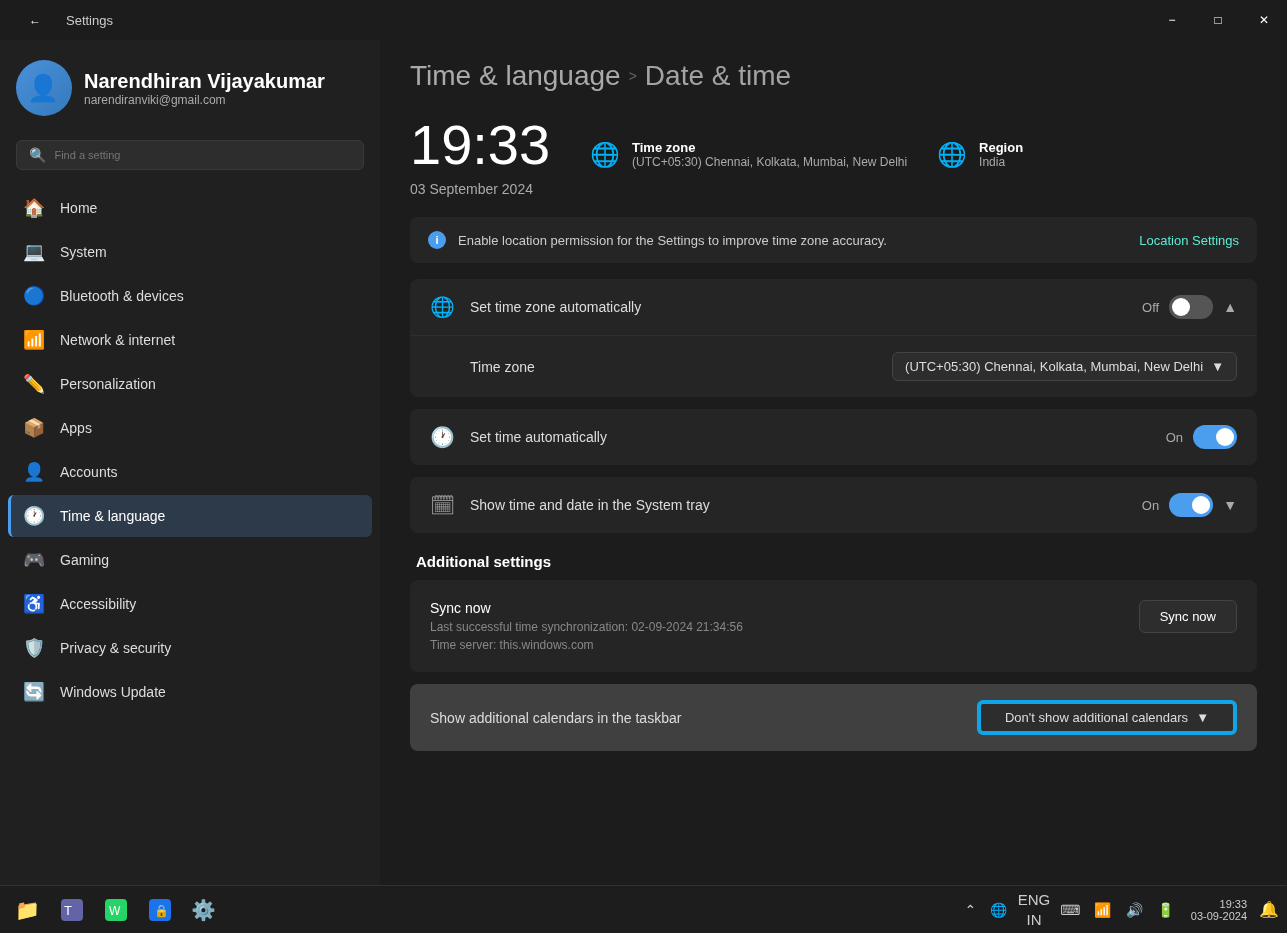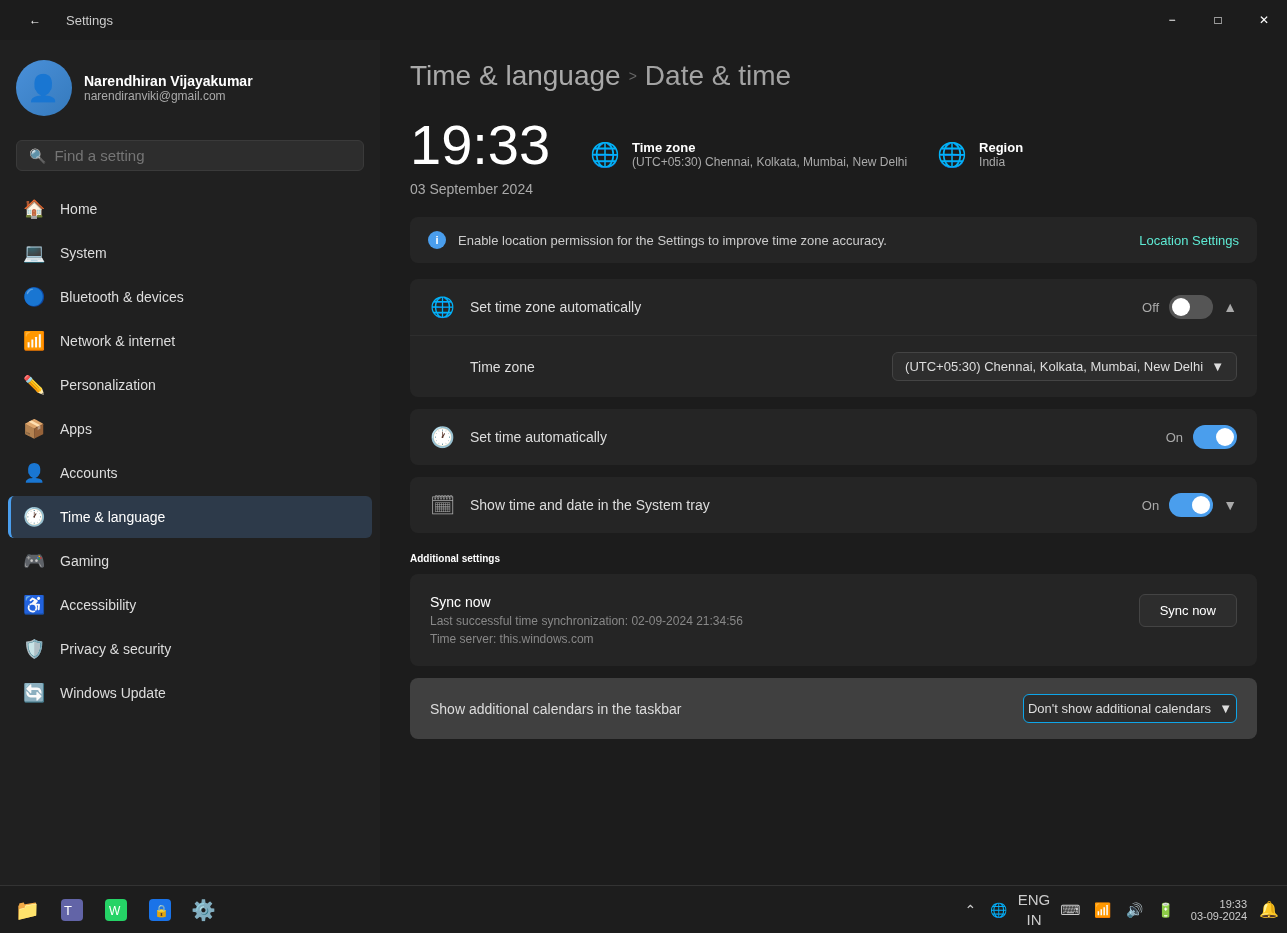--- a/index.html
+++ b/index.html
@@ -79,39 +79,39 @@
       border-radius: 50%;
       background: linear-gradient(135deg, #4a90d9 0%, #357abd 100%);
       display: flex;
       align-items: center;
       justify-content: center;
       font-size: 22px;
       overflow: hidden;
       flex-shrink: 0;
     }
     .user-info { display: flex; flex-direction: column; }
-    .user-name { font-size: 14px; font-weight: 600; color: #fff; }
+    .user-name { font-size: 20px; font-weight: 600; color: #fff; }
     .user-email { font-size: 12px; color: #aaa; }
 
     .search-box {
       margin: 8px 16px 16px 16px;
       display: flex;
       align-items: center;
       background: #2d2d2d;
       border-radius: 6px;
       padding: 6px 12px;
       gap: 8px;
       border: 1px solid #3a3a3a;
     }
     .search-box input {
       background: transparent;
       border: none;
       outline: none;
       color: #ccc;
-      font-size: 15px;
+      font-size: 11px;
       width: 100%;
     }
     .search-icon-el { color: #888; font-size: 14px; }
 
     .nav-item {
       display: flex;
       align-items: center;
       gap: 14px;
       padding: 10px 16px;
       cursor: pointer;
@@ -305,24 +305,24 @@
       border: 1px solid #444;
       border-radius: 6px;
       padding: 6px 12px;
       font-size: 13px;
       color: #ddd;
       cursor: pointer;
     }
 
     
     .section-title {
-      font-size: 10px;
+      font-size: 15px;
       font-weight: 600;
       color: #fff;
-      margin: 20px 0 10px 0;
+      margin: 20px 0 10px 6px;
     }
 
     .sync-section {
       background: #252525;
       border-radius: 8px;
       padding: 20px;
       margin-bottom: 12px;
       display: flex;
       align-items: flex-start;
       justify-content: space-between;
@@ -348,23 +348,23 @@
       display: flex;
       align-items: center;
       justify-content: space-between;
     }
     .calendar-label { font-size: 14px; color: #ddd; }
     .calendar-dropdown {
       display: flex;
       align-items: center;
       gap: 8px;
       background: #2d2d2d;
-      border: 1px solid #0ea5e9;
+      border: 4px solid #0ea5e9;
       border-radius: 6px;
-      padding: 6px 4px;
+      padding: 6px 24px;
       font-size: 13px;
       color: #ddd;
       cursor: pointer;
     }
 
     
     .taskbar {
       height: 48px;
       background: rgba(30, 30, 30, 0.95);
       display: flex;

